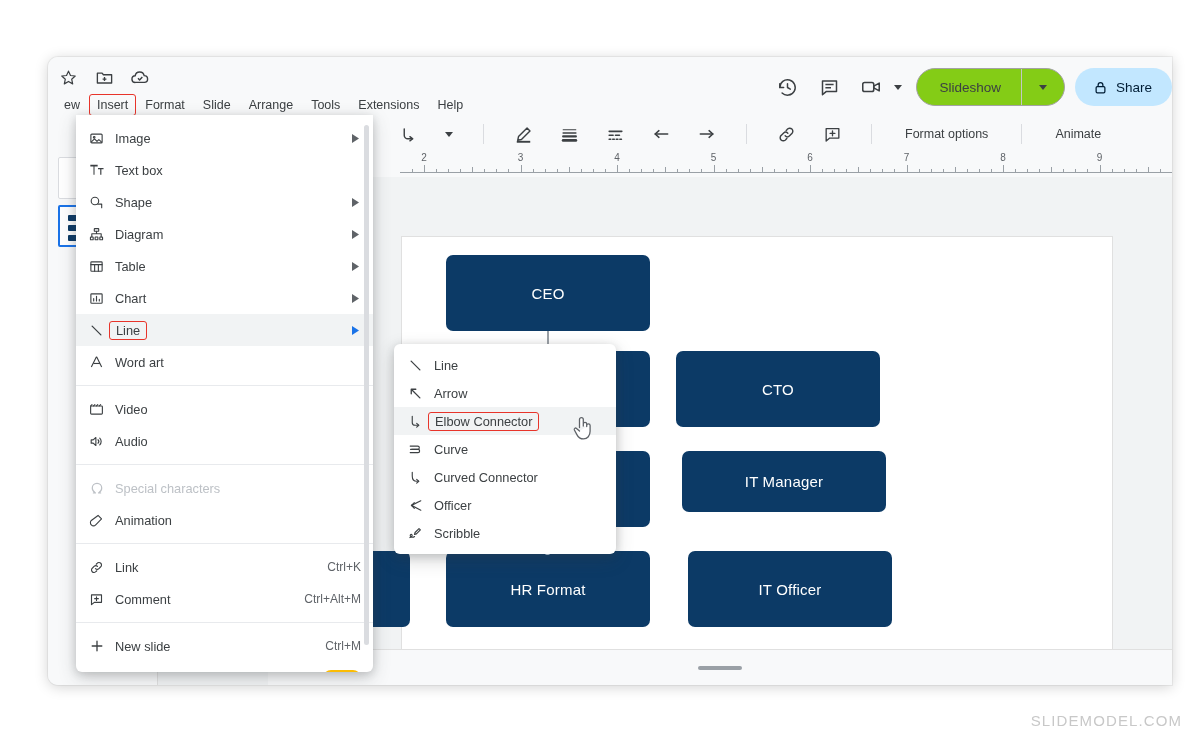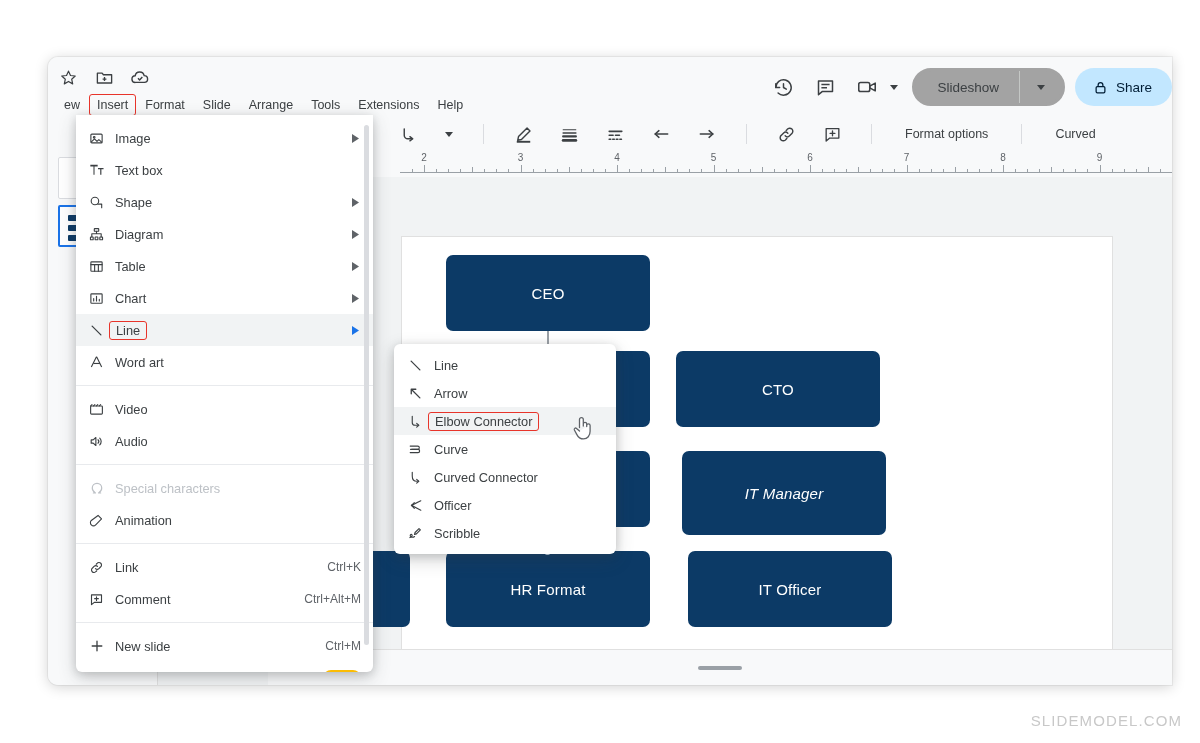--- a/index.html
+++ b/index.html
@@ -36,22 +36,22 @@
   .menu-item.active-outline {
     border:1.6px solid #e8342a; border-radius:3px; padding:2px 7px;
     color:#3c4043; background:#f8f9fa;
   }
 
   .appbar-right { position:absolute; right:0px; top:8px; display:flex; align-items:center; gap:0px; height:44px; }
   .abtn { width:42px; height:42px; border-radius:50%; display:flex; align-items:center; justify-content:center; color:#3c4043; }
   .cam-group { display:flex; align-items:center; gap:2px; padding-right:6px; }
   .caret { width:0;height:0;border-left:4px solid transparent;border-right:4px solid transparent;border-top:5px solid #3c4043; }
   .slideshow-pill {
-    display:flex; align-items:center; height:38px; border:3px solid #a3a3a3; border-radius:20px;
-    margin-left:8px; overflow:hidden; background:#a3a3a3;
+    display:flex; align-items:center; height:38px; border:1px solid #a3a3a3; border-radius:20px;
+    margin-left:8px; overflow:hidden; background:#84cc16;
   }
   .slideshow-pill .lbl { font-size:13.5px; color:#3c4043; padding:0 20px 0 22px; }
   .slideshow-pill .sep { width:1px; height:38px; background:#c4c7c5; }
   .slideshow-pill .drop { width:42px; height:38px; display:flex; align-items:center; justify-content:center; }
   .share-btn {
     display:flex; align-items:center; gap:8px; height:38px; padding:0 20px 0 18px;
     background:#c2e7ff; border-radius:20px; margin-left:10px; color:#001d35; font-size:13.5px;
   }
 
   
@@ -273,21 +273,21 @@
         </div>
         <div class="tbtn">
           <svg width="19" height="19" viewBox="0 0 24 24" fill="none" stroke="#3c4043" stroke-width="1.7" stroke-linejoin="round" stroke-linecap="round">
               <path d="M4 4.5h16v12H8.5L4 20.2z"></path>
               <path d="M12 7.6v6M9 10.6h6"></path>
             </svg>
         </div>
         <div class="tdiv"></div>
         <div class="ttext">Format options</div>
         <div class="tdiv"></div>
-        <div class="ttext">Curved</div>
+        <div class="ttext">Animate</div>
       </div>
     </div>
 
     <div class="ruler" id="ruler">
       <div class="axis"></div>
     <div class="num" style="left: 24px;">2</div>
         <div class="num" style="left: 120.5px;">3</div>
         <div class="num" style="left: 217px;">4</div>
         <div class="num" style="left: 313.5px;">5</div>
         <div class="num" style="left: 410px;">6</div>
@@ -372,21 +372,21 @@
         </div>
       </div>
     </div>
 
     <div class="canvas-area">
       <div class="slide" id="slide">
           <div class="node" style="left: 44px; top: 18px; width: 204px; height: 76px;">CEO</div>
           <div class="node" style="left: 44px; top: 114px; width: 204px; height: 76px;">CHRO</div>
           <div class="node" style="left: 274px; top: 114px; width: 204px; height: 76px;">CTO</div>
           <div class="node" style="left: 44px; top: 214px; width: 204px; height: 76px;">HR Manager</div>
-          <div class="node" style="left: 280px; top: 214px; width: 204px; height: 84px; font-style: italic;">IT Manager</div>
+          <div class="node" style="left: 280px; top: 214px; width: 204px; height: 61px;">IT Manager</div>
           <div class="node" style="left: -196px; top: 314px; width: 204px; height: 76px;">Finance Officer</div>
           <div class="node" style="left: 44px; top: 314px; width: 204px; height: 76px;">HR Format</div>
           <div class="node" style="left: 286px; top: 314px; width: 204px; height: 76px;">IT Officer</div>
           <div class="edge" style="left: 145.2px; top: 94px; height: 20px;"></div>
           <div class="edge" style="left: 145.2px; top: 190px; height: 24px;"></div>
           <div class="sel-edge" style="left: 145px; top: 290px; height: 24px;"></div>
           <div class="handle" style="left: 140.5px; top: 284.5px;"></div>
           <div class="handle" style="left: 140.5px; top: 308.5px;"></div>
         </div>
       <div class="notes-divider">

